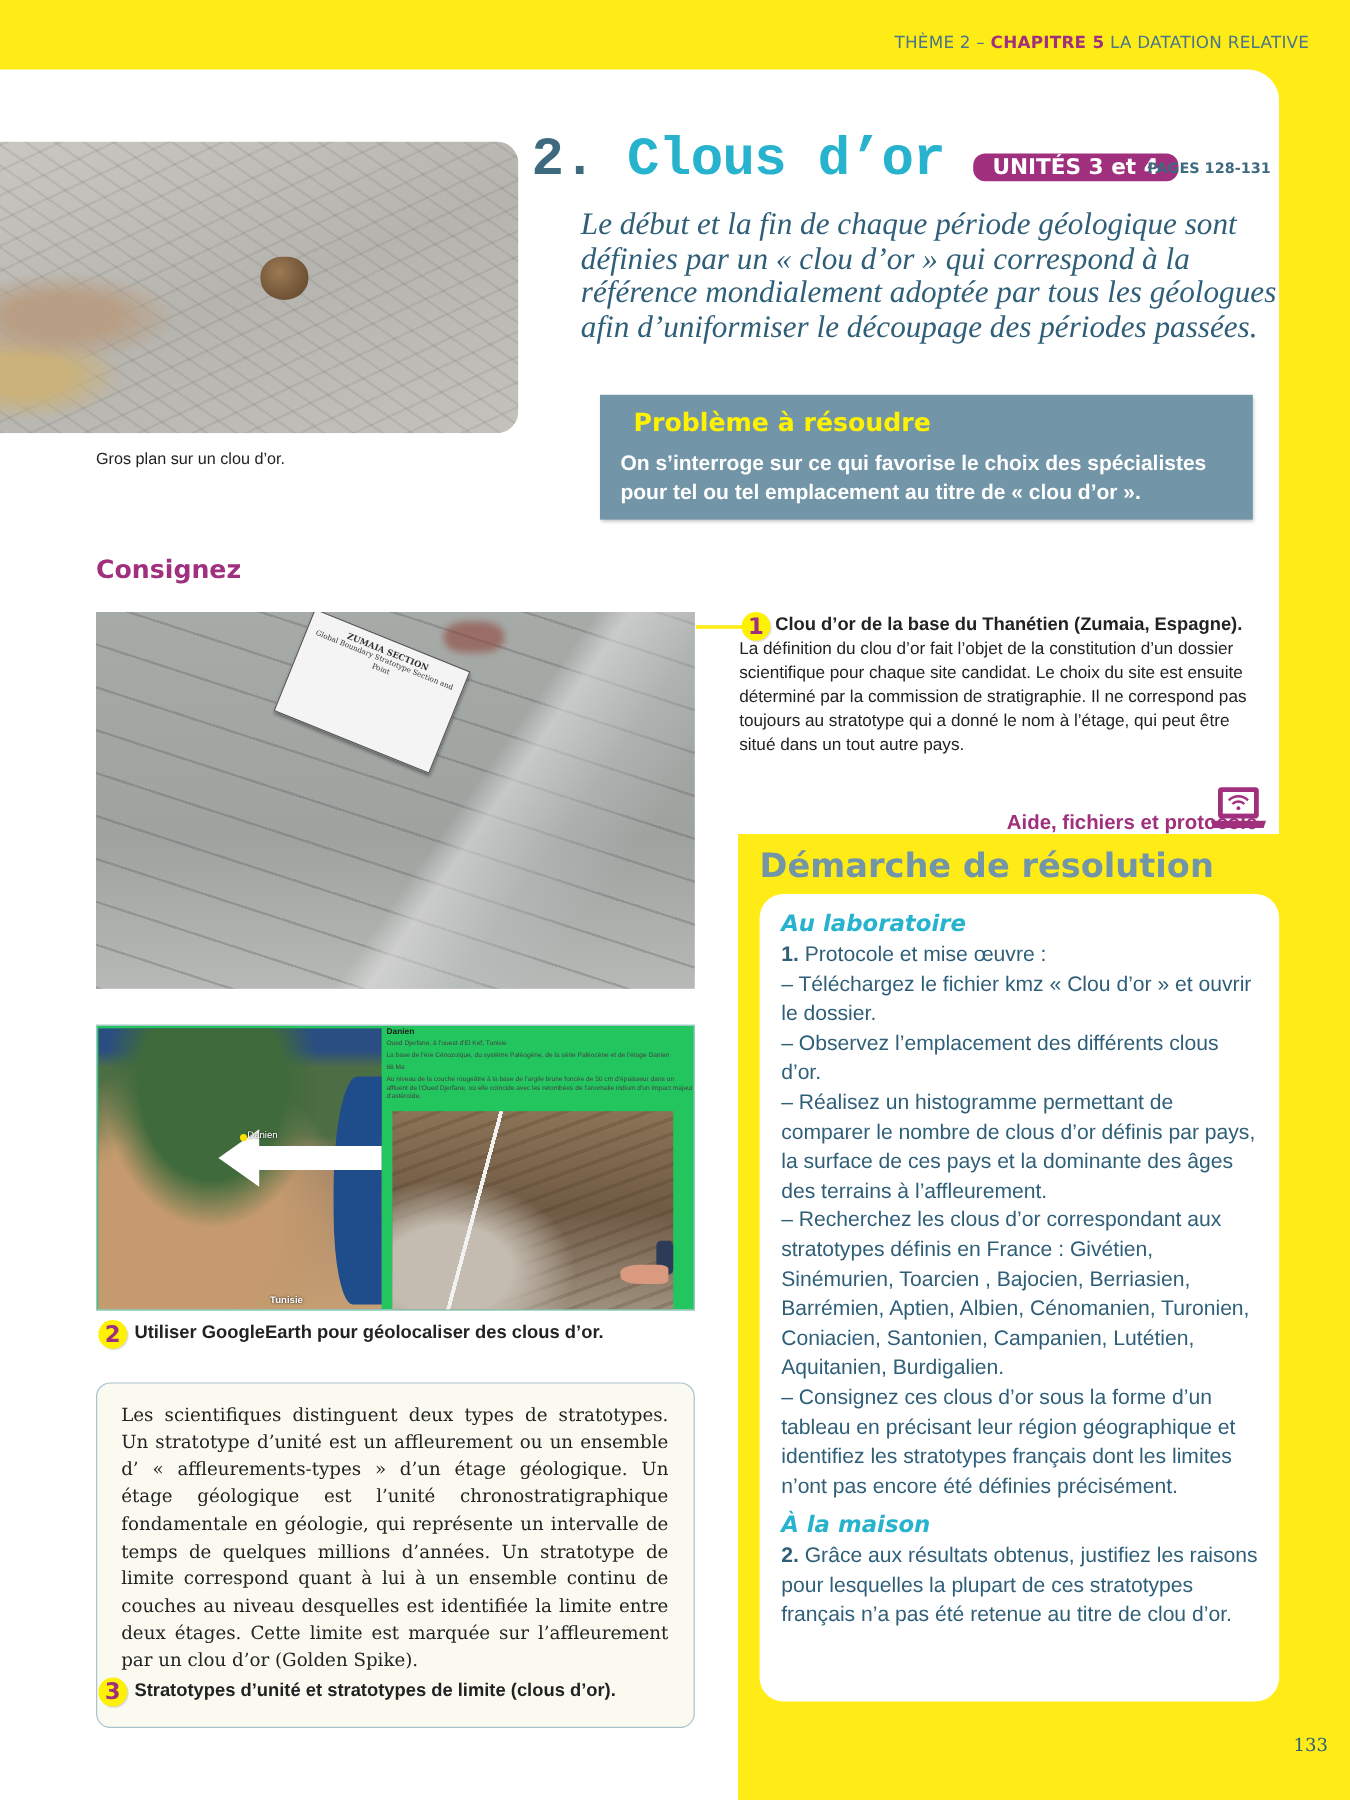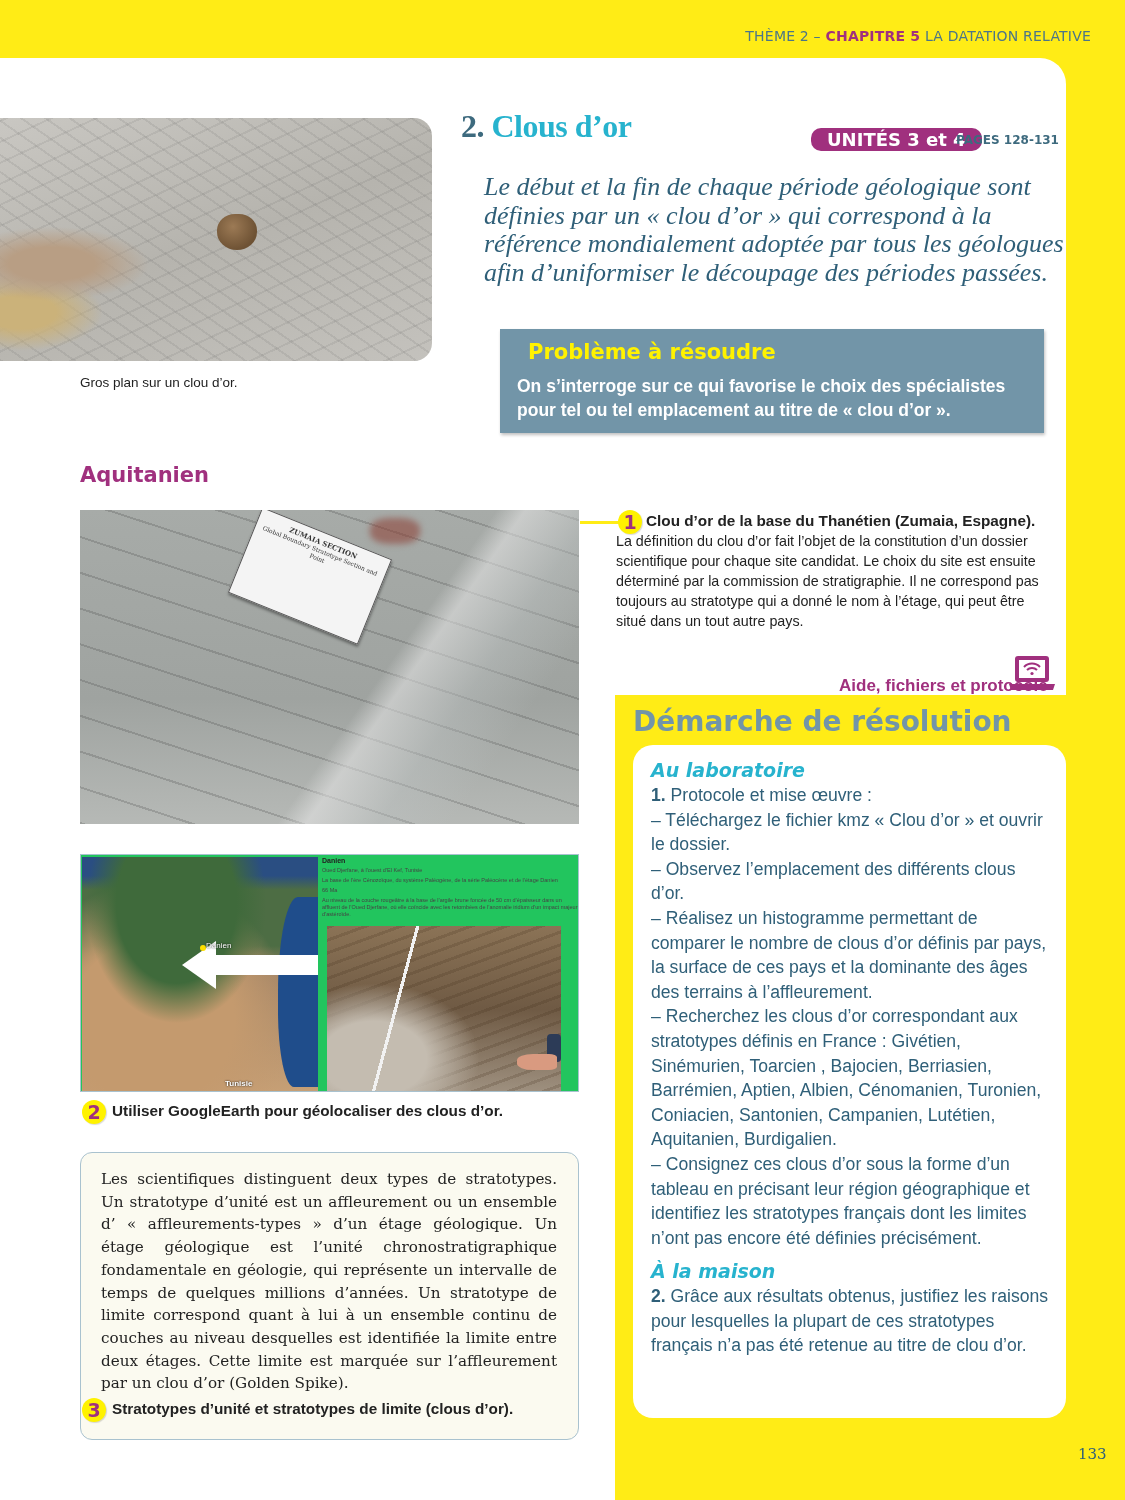--- a/index.html
+++ b/index.html
@@ -49,23 +49,23 @@
     border-radius: 45% 45% 50% 50%;
     background: radial-gradient(circle at 40% 35%, #9c7a55, #6e5234 70%);
   }
   .caption-top {
     position: absolute; left: 80px; top: 375px;
     font-size: 13.5px; color: #222;
   }
 
   
   .title {
-    position: absolute; left: 461px; top: 108px;
-    font-family: Liberation Serif, serif; font-weight: 700;
-    font-size: 32px; letter-spacing: -0.5px;
+    position: absolute; left: 443px; top: 108px;
+    font-family: Liberation Mono, monospace; font-weight: 700;
+    font-size: 45px; letter-spacing: -0.5px;
   }
   .title .num { color: #3d6a7e; }
   .title .txt { color: #27b3ce; }
   .unit-badge {
     position: absolute; left: 811px; top: 128px;
     background: #a0307e; color: #fff; font-weight: 700;
     font-size: 18px; padding: 1px 16px;
     font-family: "DejaVu Sans", sans-serif;
     border-radius: 10px;
   }
@@ -260,21 +260,21 @@
 </div>
 <div class="unit-badge">UNITÉS 3 et 4</div>
 <div class="pages-ref">PAGES 128-131</div>
 <div class="intro">Le début et la fin de chaque période géologique sont définies par un « clou d’or » qui correspond à la référence mondialement adoptée par tous les géologues afin d’uniformiser le découpage des périodes passées.</div>
 
 <div class="problem">
   <div class="problem-title">Problème à résoudre</div>
   <div class="problem-text">On s’interroge sur ce qui favorise le choix des spécialistes pour tel ou tel emplacement au titre de « clou d’or ».</div>
 </div>
 
-<div class="ressources">Aquitanien</div>
+<div class="ressources">Consignez</div>
 
 <div class="photo-zumaia">
   <div class="redstain"></div>
   <div class="plaque">
     <b>ZUMAIA SECTION</b>
     <span>Global Boundary Stratotype Section and Point</span>
   </div>
 </div>
 <div class="connector"></div>
 

